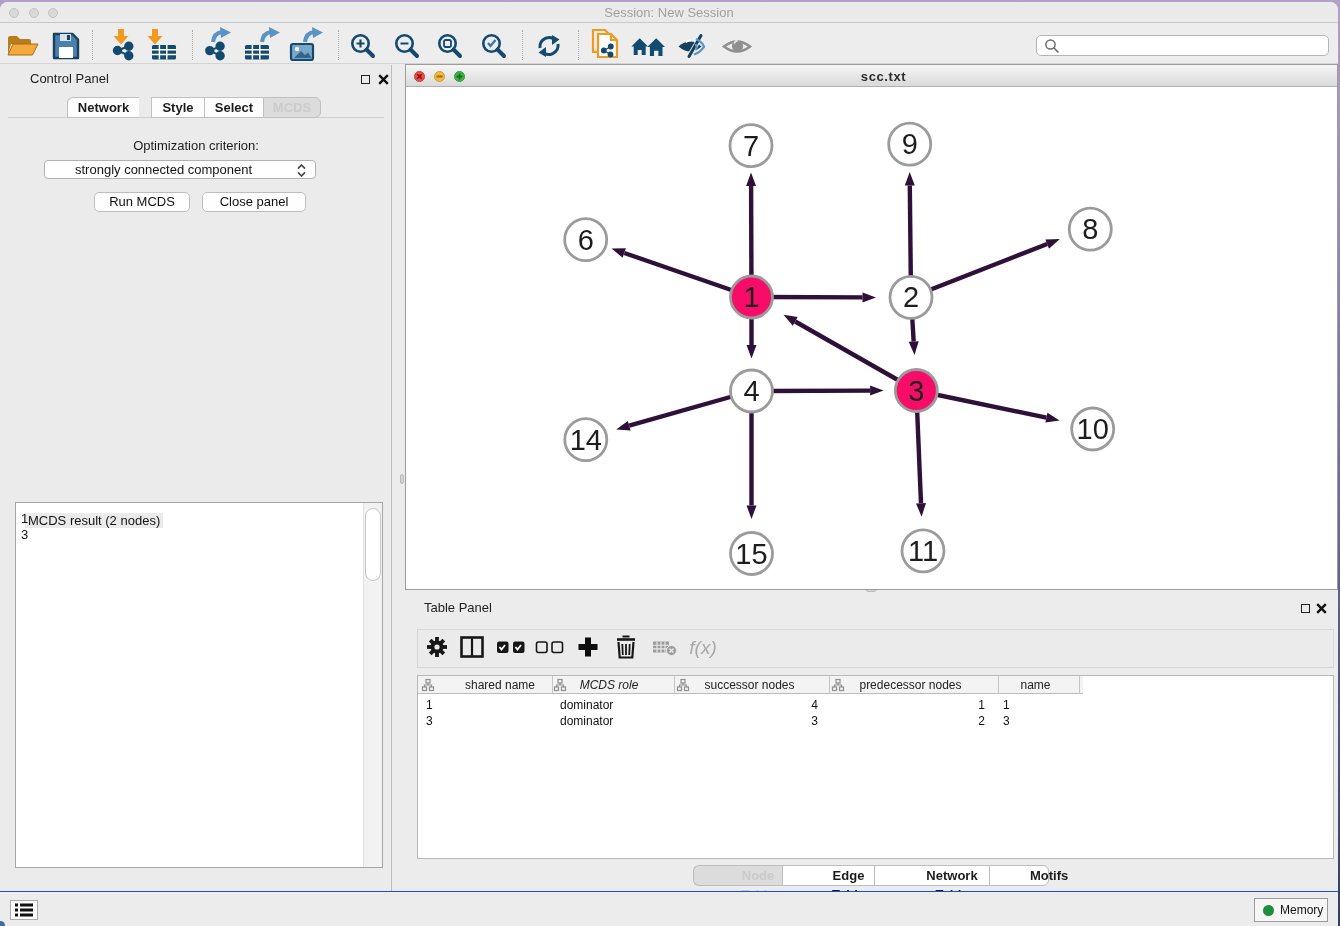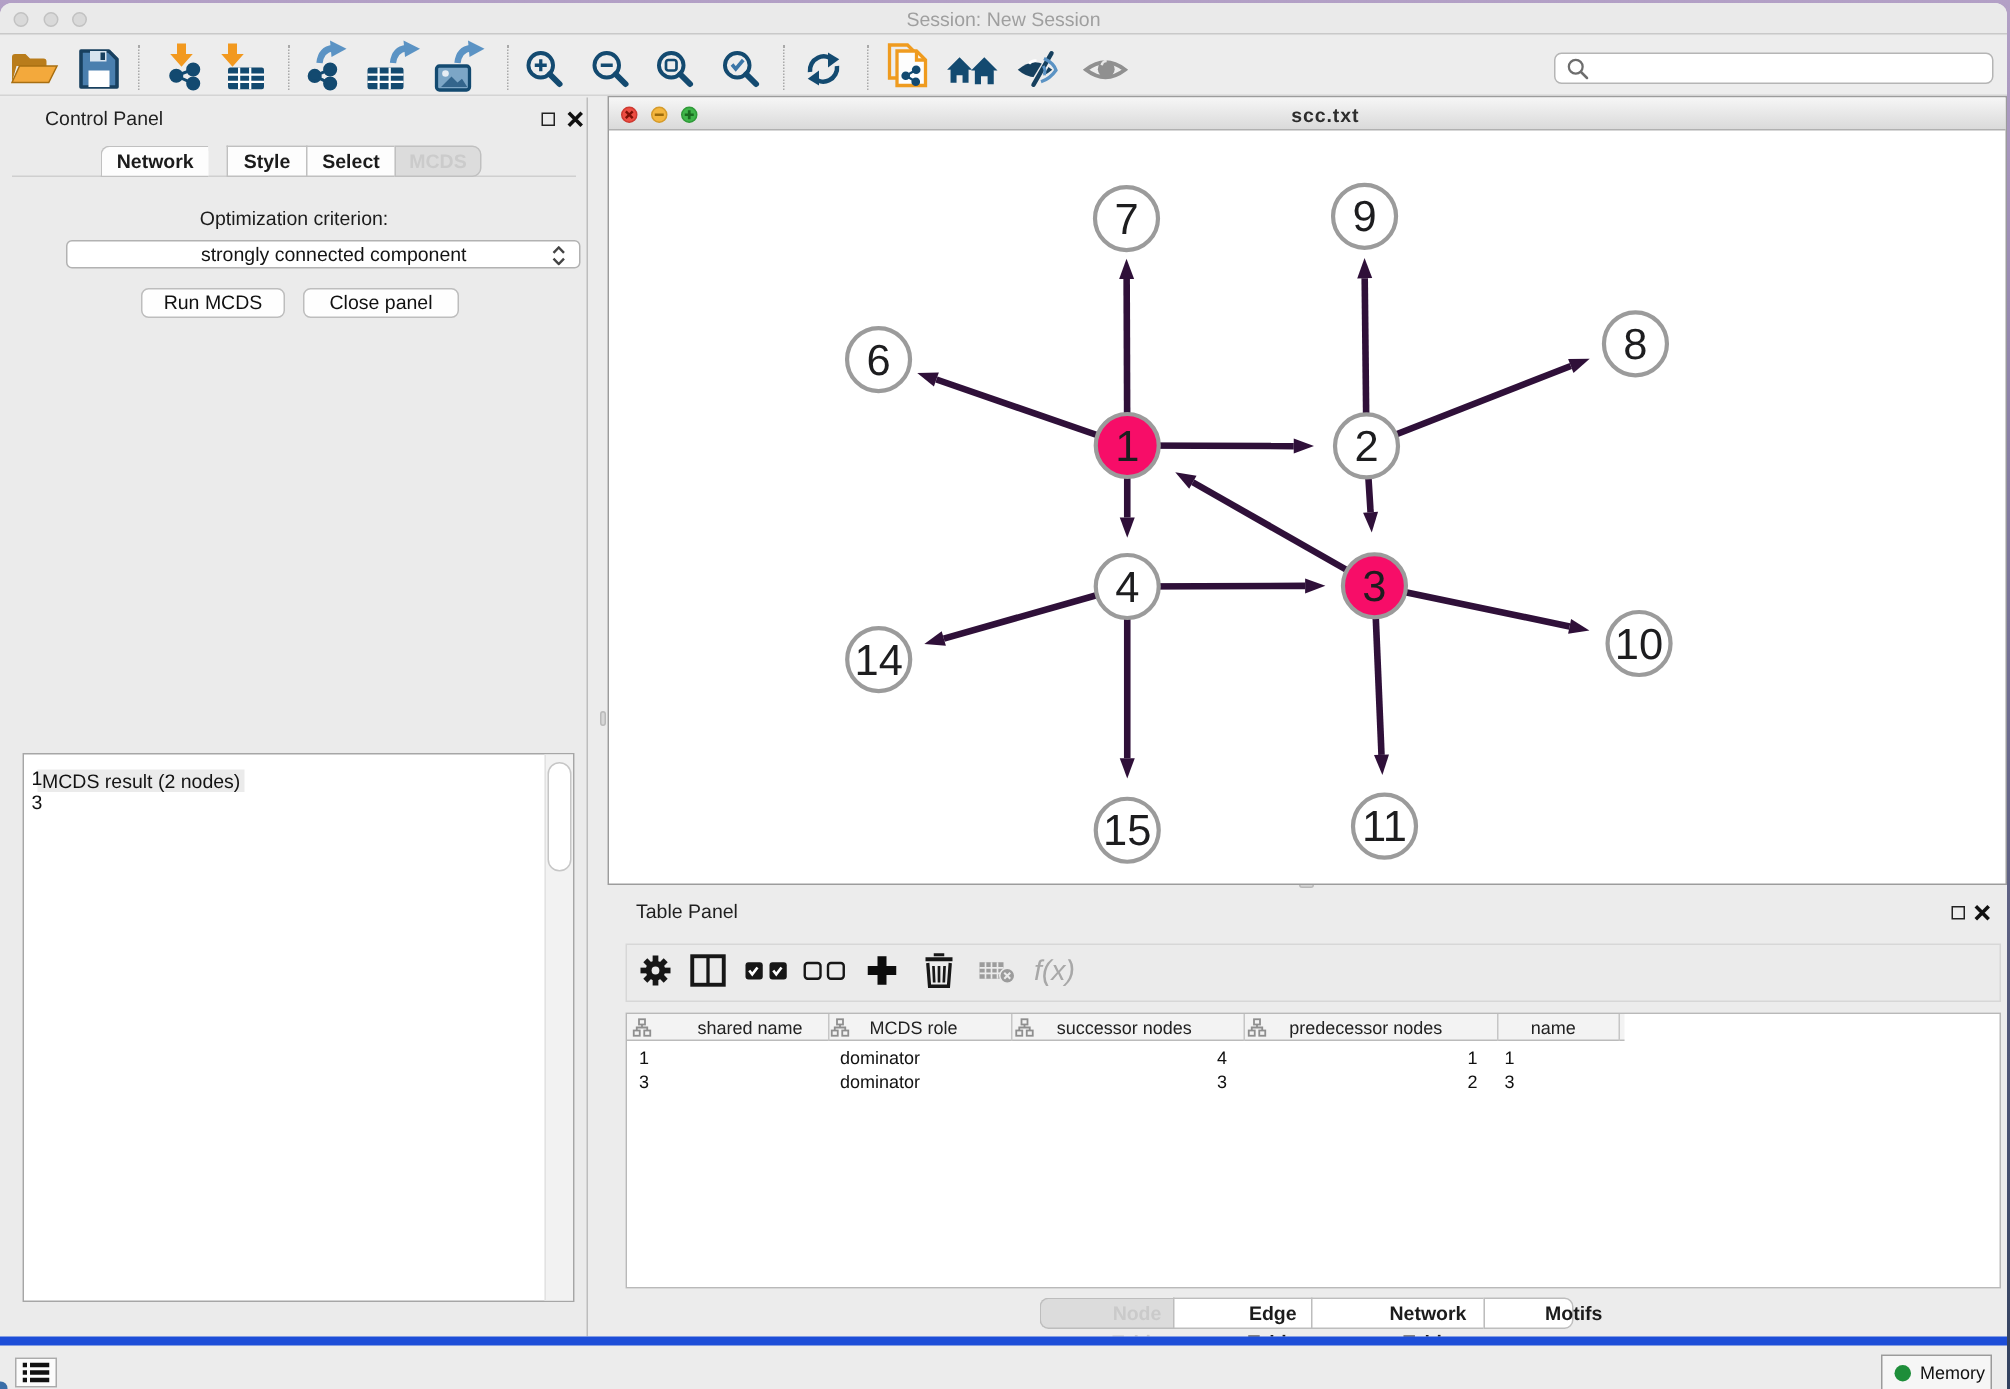--- a/index.html
+++ b/index.html
@@ -16,21 +16,21 @@
 .vsep { position:absolute; top:6px; height:30px; width:0; border-left:1px dotted #a9a9a9; }
 #searchbox { position:absolute; left:1036px; top:11px; width:293px; height:21px; background:#fff; border:1px solid #b5b5b5; border-radius:5px; }
 
 #cpanel { position:absolute; left:0; top:63px; width:392px; height:826px; background:#ebebeb; border-right:1px solid #bdbdbd; }
 #cpanel .hdr { position:absolute; left:30px; top:6px; font-size:13px; color:#1f1f1f; }
 .floatbtn { position:absolute; width:9px; height:9px; border:1.5px solid #222; background:transparent; }
 .tab { position:absolute; top:32px; height:21px; background:#fdfdfd; border:1px solid #c0c0c0; border-right:none; font-size:13px; font-weight:600; color:#1b1b1b; text-align:center; line-height:20px; }
 .tabsel { background:#dcdcdc; color:#cbcbcb; border-right:1px solid #c0c0c0; }
 #cp-line { position:absolute; left:8px; top:52px; width:376px; height:0; border-top:1px solid #cfcfcf; }
 #optlabel { position:absolute; left:0; top:73px; width:392px; text-align:center; font-size:13px; color:#1c1c1c; }
-#dropdown { position:absolute; left:44px; top:95px; width:343px; height:19px; background:#fff; border:1px solid #b2b2b2; border-radius:4px; font-size:13px; color:#141414; line-height:17px; padding-left:14px;text-align:center; }
+#dropdown { position:absolute; left:44px; top:95px; width:272px; height:19px; background:#fff; border:1px solid #b2b2b2; border-radius:4px; font-size:13px; color:#141414; line-height:17px; padding-left:30px; }
 .btn { position:absolute; top:127px; height:20px; background:#fefefe; border:1px solid #bdbdbd; border-radius:5px; font-size:13px; color:#111; text-align:center; line-height:18px; }
 #fieldset { position:absolute; left:15px; top:437px; width:368px; height:366px; border:1px solid #a6a6a6; background:#fff; }
 #fslegend { position:absolute; left:25px; top:448px; background:#ebebeb; font-size:13px; color:#141414; padding:0 3px; }
 #fstext { position:absolute; left:21px; top:446px; font-size:13px; color:#101010; line-height:16px; }
 #fsscroll { position:absolute; left:363px; top:438px; width:19px; height:364px; background:#f2f2f2; border-left:1px solid #e2e2e2; }
 #fsthumb { position:absolute; left:1px; top:5px; width:16px; height:73px; background:#fff; border:1px solid #c6c6c6; border-radius:8px; }
 
 #netwin { position:absolute; left:405px; top:62px; width:933px; height:526px; border:1px solid #9c9c9c; background:#fff; }
 #nettitle { position:absolute; left:0; top:0; width:931px; height:22px; background:linear-gradient(180deg,#f6f6f6,#dadada); border-bottom:1px solid #b0b0b0; }
 #nettitle .t { position:absolute; top:4px; left:12px; width:931px; text-align:center; font-size:13px; font-weight:bold; color:#2d2d2d; letter-spacing:0.6px; }
@@ -40,21 +40,21 @@
 #tpanel { position:absolute; left:413px; top:593px; width:925px; height:296px; background:#ececec; }
 #tpanel .hdr { position:absolute; left:11px; top:5px; font-size:13px; color:#1f1f1f; }
 #ttoolbar { position:absolute; left:4px; top:34px; width:917px; height:39px; background:#ebebeb; border:1px solid #d7d7d7; }
 #tbl { position:absolute; left:4px; top:80px; width:917px; height:184px; background:#fff; border:1px solid #b9b9b9; }
 #thead { position:absolute; left:0; top:0; width:665px; height:18px; background:#f3f3f3; border-bottom:1px solid #bbb; }
 .th { position:absolute; top:2px; font-size:12px; color:#222; text-align:center; }
 .thsep { position:absolute; top:0; height:18px; width:0; border-left:1px solid #c6c6c6; }
 .td { position:absolute; font-size:12px; color:#111; }
 .btab { position:absolute; top:270px; height:21px; background:#fff; border:1px solid #bdbdbd; border-right:none; font-size:13px; font-weight:600; color:#1c1c1c; text-align:center; line-height:19px;padding-left:40px; }
 
-#statusbar { position:absolute; left:0; top:889px; width:1338px; height:33px; background:#ececec; border-top:6px solid #1d4ed8; }
+#statusbar { position:absolute; left:0; top:889px; width:1338px; height:33px; background:#ececec; border-top:1px solid #1d4ed8; }
 #listbtn { position:absolute; left:10px; top:8px; width:28px; height:20px; background:#fcfcfc; border:1px solid #ababab; }
 #membtn { position:absolute; left:1254px; top:6px; width:74px; height:24px; background:#f6f6f6; border:1px solid #9b9b9b; font-size:12px; color:#111; }
 #membtn .dot { position:absolute; left:8px; top:6px; width:11px; height:11px; border-radius:50%; background:#1e8e3a; }
 #membtn .t { position:absolute; left:25px; top:4px; }
 svg text { font-family:"Liberation Sans", sans-serif; }
 </style>
 </head>
 <body>
 <div id="win">
 
@@ -404,21 +404,21 @@
                 <path d="M0 -2 V0 M-3.5 2 V0 H3.5 V2"></path>
               </g>
           </g>
         </svg>
         <div class="thsep" style="left:134px;"></div>
         <div class="thsep" style="left:256px;"></div>
         <div class="thsep" style="left:411px;"></div>
         <div class="thsep" style="left:580px;"></div>
         <div class="thsep" style="left:661px;"></div>
         <div class="th" style="left:8px; width:114px;padding-left:34px;">shared name</div>
-        <div class="th" style="left:136px; width:110px;">MCDS role</div>
+        <div class="th" style="left:136px; width:110px;font-style:italic;">MCDS role</div>
         <div class="th" style="left:260px; width:143px;">successor nodes</div>
         <div class="th" style="left:414px; width:157px;">predecessor nodes</div>
         <div class="th" style="left:577px; width:81px;">name</div>
       </div>
       <div class="td" style="left:8px; top:22px;">1</div>
       <div class="td" style="left:142px; top:22px;">dominator</div>
       <div class="td" style="left:256px; top:22px; width:144px; text-align:right;">4</div>
       <div class="td" style="left:411px; top:22px; width:156px; text-align:right;">1</div>
       <div class="td" style="left:585px; top:22px;">1</div>
       <div class="td" style="left:8px; top:38px;">3</div>

